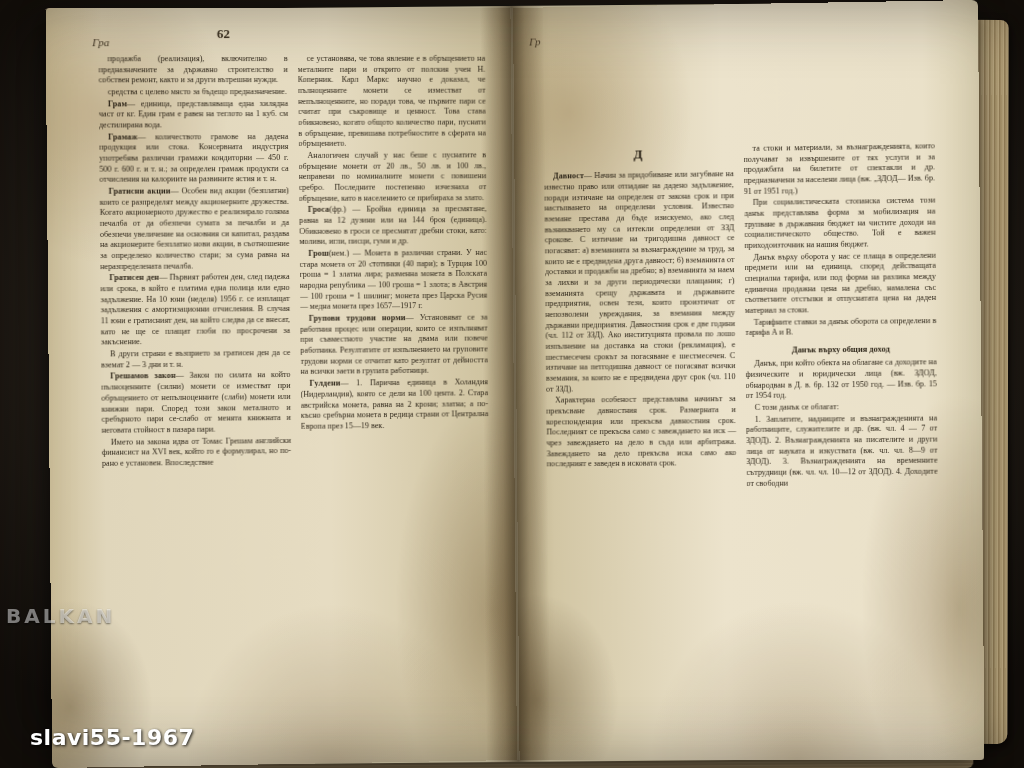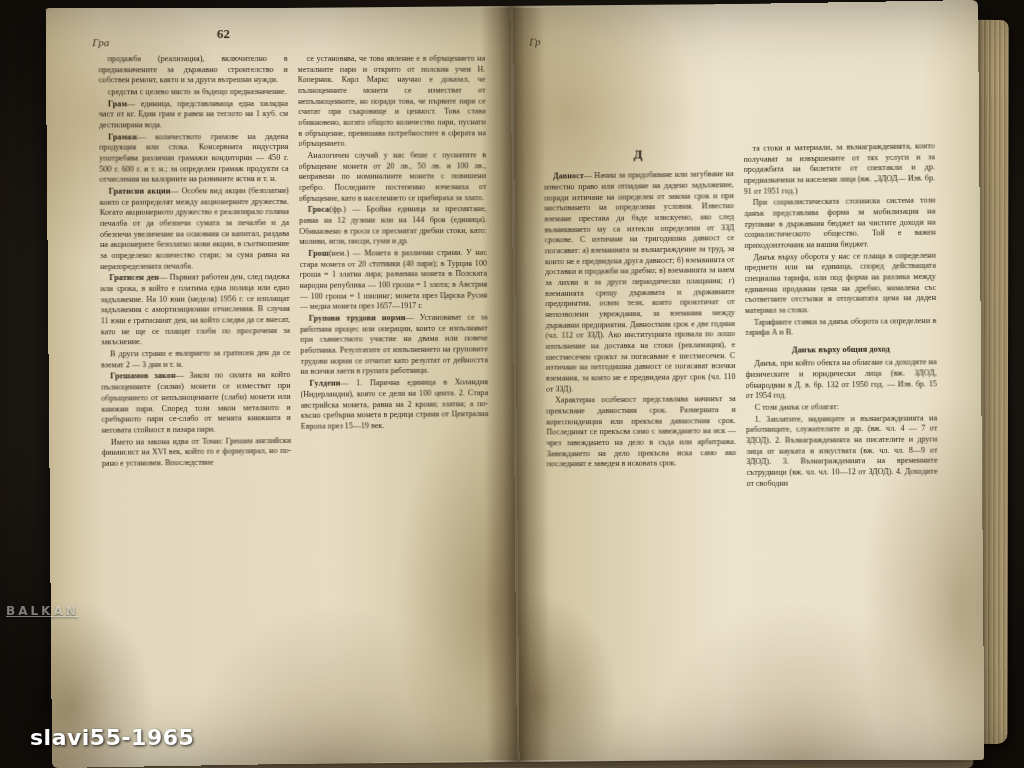--- a/index.html
+++ b/index.html
@@ -190,25 +190,24 @@
     top: 604px;
     width: 240px;
     text-align: left;
     z-index: 20;
     pointer-events: none;
     font-family: "DejaVu Sans", sans-serif;
     color: rgba(255,255,255,.55);
     text-shadow: 0 1px 2px rgba(0,0,0,.55);
   }
   .wm-balkan .b1 {
-    font-size: 12px;
+    font-size: 20px;
     letter-spacing: 3px;
     font-weight: bold;
     opacity: .85;
-    text-decoration: underline;
   }
   .wm-balkan .b2 {
     font-size: 46px;
     font-weight: bold;
     letter-spacing: 1px;
     line-height: .92;
     opacity: .8;
     margin-top: -2px;
   }
   .wm-tag {
@@ -309,14 +308,14 @@
       <div class="gutter"></div>
     </div>
   </div>
 
   <div class="softfocus"></div>
 
   <div class="wm-balkan">
     <div class="b1">BALKAN</div>
   </div>
 
-  <div class="wm-tag">slavi55-1965</div>
+  <div class="wm-tag">slavi55-1967</div>
 </div>
 
 </body></html>

